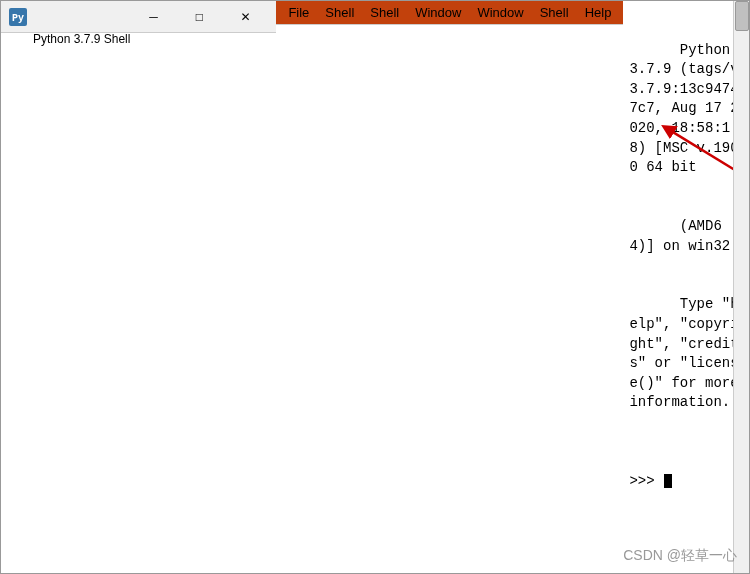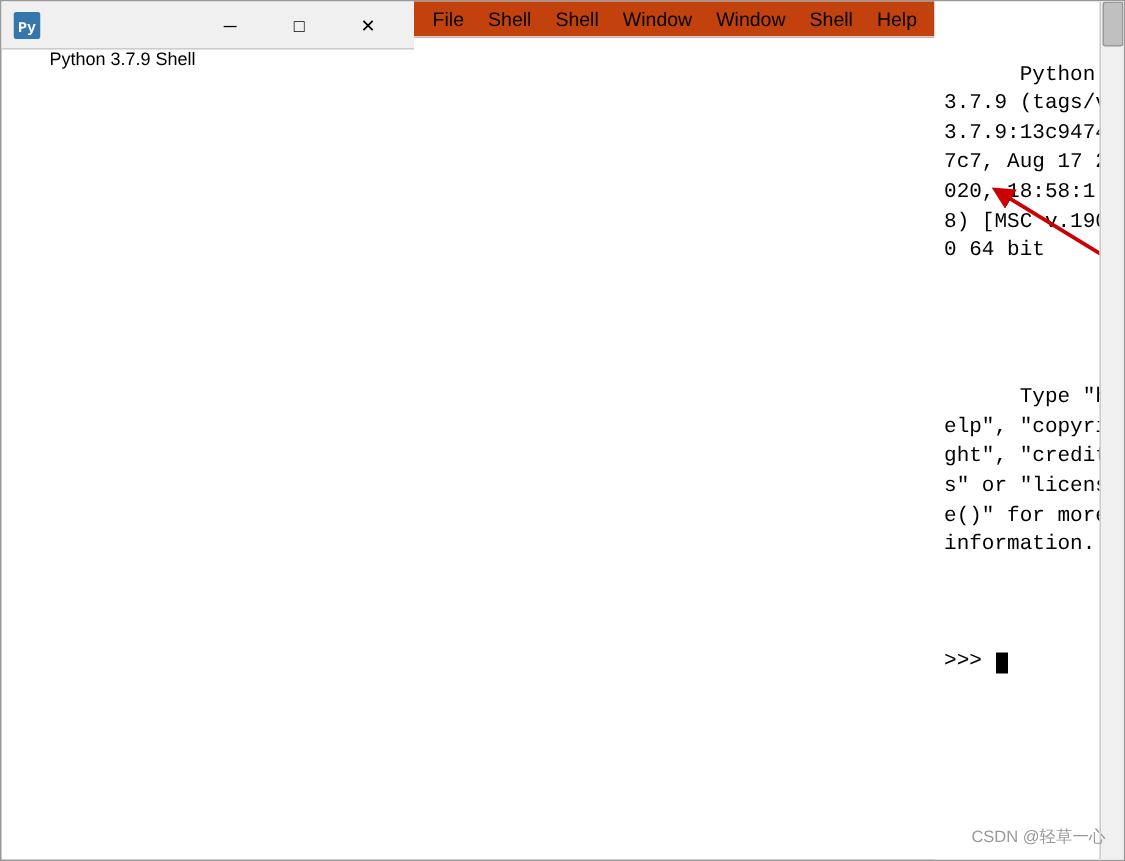--- a/index.html
+++ b/index.html
@@ -163,21 +163,21 @@
       width: 100px;
       height: 60px;
     }
 
     
     .watermark {
       position: absolute;
       bottom: 8px;
       right: 12px;
       font-family: 'Segoe UI', Arial, sans-serif;
-      font-size: 11px;
+      font-size: 14px;
       color: #999;
     }
 
     
     .python-icon {
       width: 18px;
       height: 18px;
     }
   </style>
 </head>
@@ -205,20 +205,21 @@
     <span class="menu-item">Window</span>
     <span class="menu-item">Window</span>
     <span class="menu-item">Shell</span>
     <span class="menu-item">Help</span>
   </div>
 
   <div class="shell-content" style="position:relative;">
     <div class="shell-text">
       <span>Python 3.7.9 (tags/v3.7.9:13c94747c7, Aug 17 2020, 18:58:18) [MSC v.1900 64 bit</span>
       <br>
+      <span>(AMD64)] on win32</span>
       <br>
       <span>Type "help", "copyright", "credits" or "license()" for more information.</span>
       <br>
       <span class="prompt-line">
         <span>&gt;&gt;&gt; </span><span class="cursor"></span>
       </span>
     </div>
 
     <div class="arrow-container">
       <svg class="red-arrow" viewBox="0 0 120 70">

